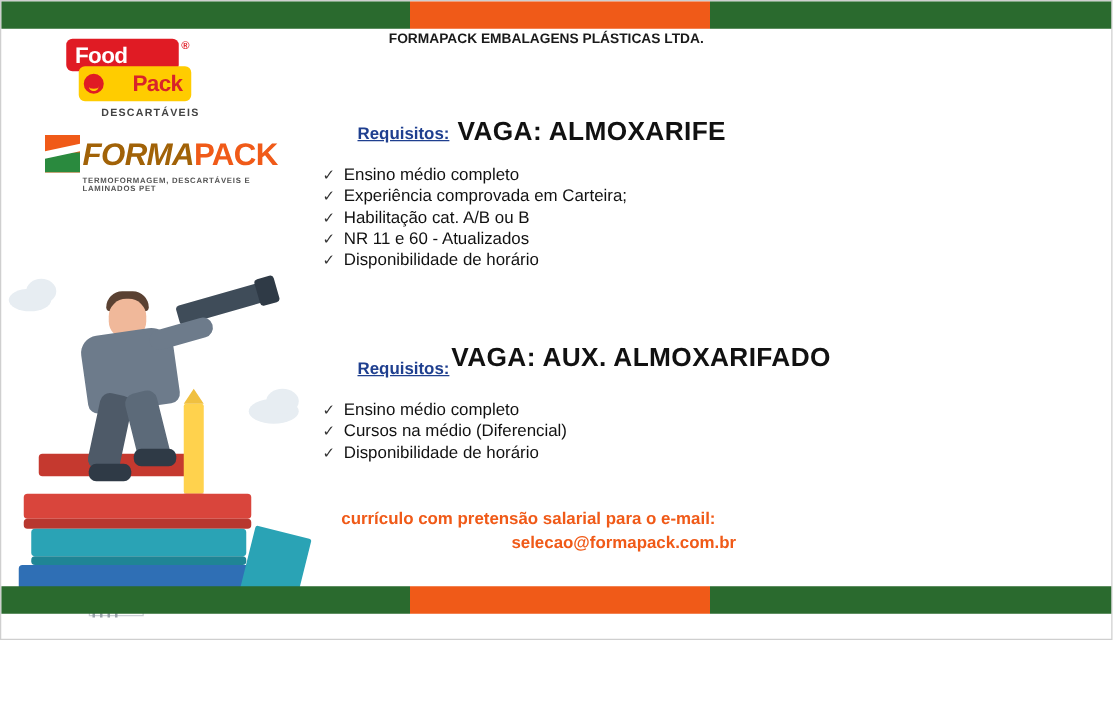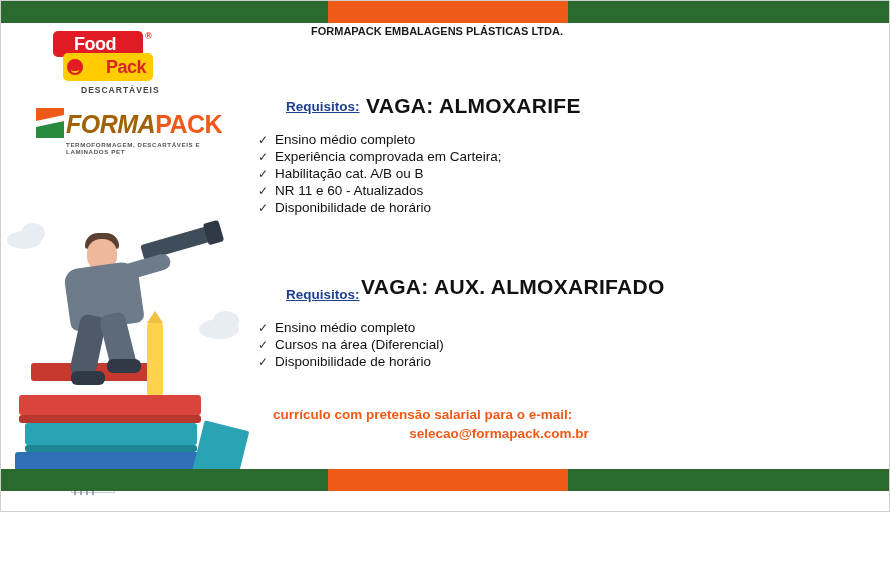--- a/index.html
+++ b/index.html
@@ -71,21 +71,21 @@
   .fp-red {
     position: absolute;
     left: 0; top: 0;
     width: 90px; height: 26px;
     background: #e01b24;
     border-radius: 5px;
     color: #ffffff;
     font-weight: bold;
     font-size: 18px;
     line-height: 26px;
-    padding-left: 21px;
+    padding-left: 7px;
     box-sizing: border-box;
     letter-spacing: -0.5px;
   }
   .fp-yellow {
     position: absolute;
     left: 10px; top: 22px;
     width: 90px; height: 28px;
     background: #ffcc00;
     border-radius: 5px;
     color: #d8232a;
@@ -484,21 +484,21 @@
       <li><span class="chk">✓</span><span class="txt">Experiência comprovada em Carteira;</span></li>
       <li><span class="chk">✓</span><span class="txt">Habilitação cat. A/B ou B</span></li>
       <li><span class="chk">✓</span><span class="txt">NR 11 e 60 - Atualizados</span></li>
       <li><span class="chk">✓</span><span class="txt">Disponibilidade de horário</span></li>
     </ul>
 
     <div class="vaga-title vaga-2">VAGA: AUX. ALMOXARIFADO</div>
     <div class="req-label req-2">Requisitos:</div>
     <ul class="req-list list-2">
       <li><span class="chk">✓</span><span class="txt">Ensino médio completo</span></li>
-      <li><span class="chk">✓</span><span class="txt">Cursos na área (Diferencial)</span></li>
+      <li><span class="chk">✓</span><span class="txt">Cursos na médio (Diferencial)</span></li>
       <li><span class="chk">✓</span><span class="txt">Disponibilidade de horário</span></li>
     </ul>
 
     <div class="callout">
       <div>currículo com pretensão salarial   para o e-mail:</div>
       <div class="line3">selecao@formapack.com.br</div>
     </div>
   </div>
 
   <div class="bar-row bottom">

